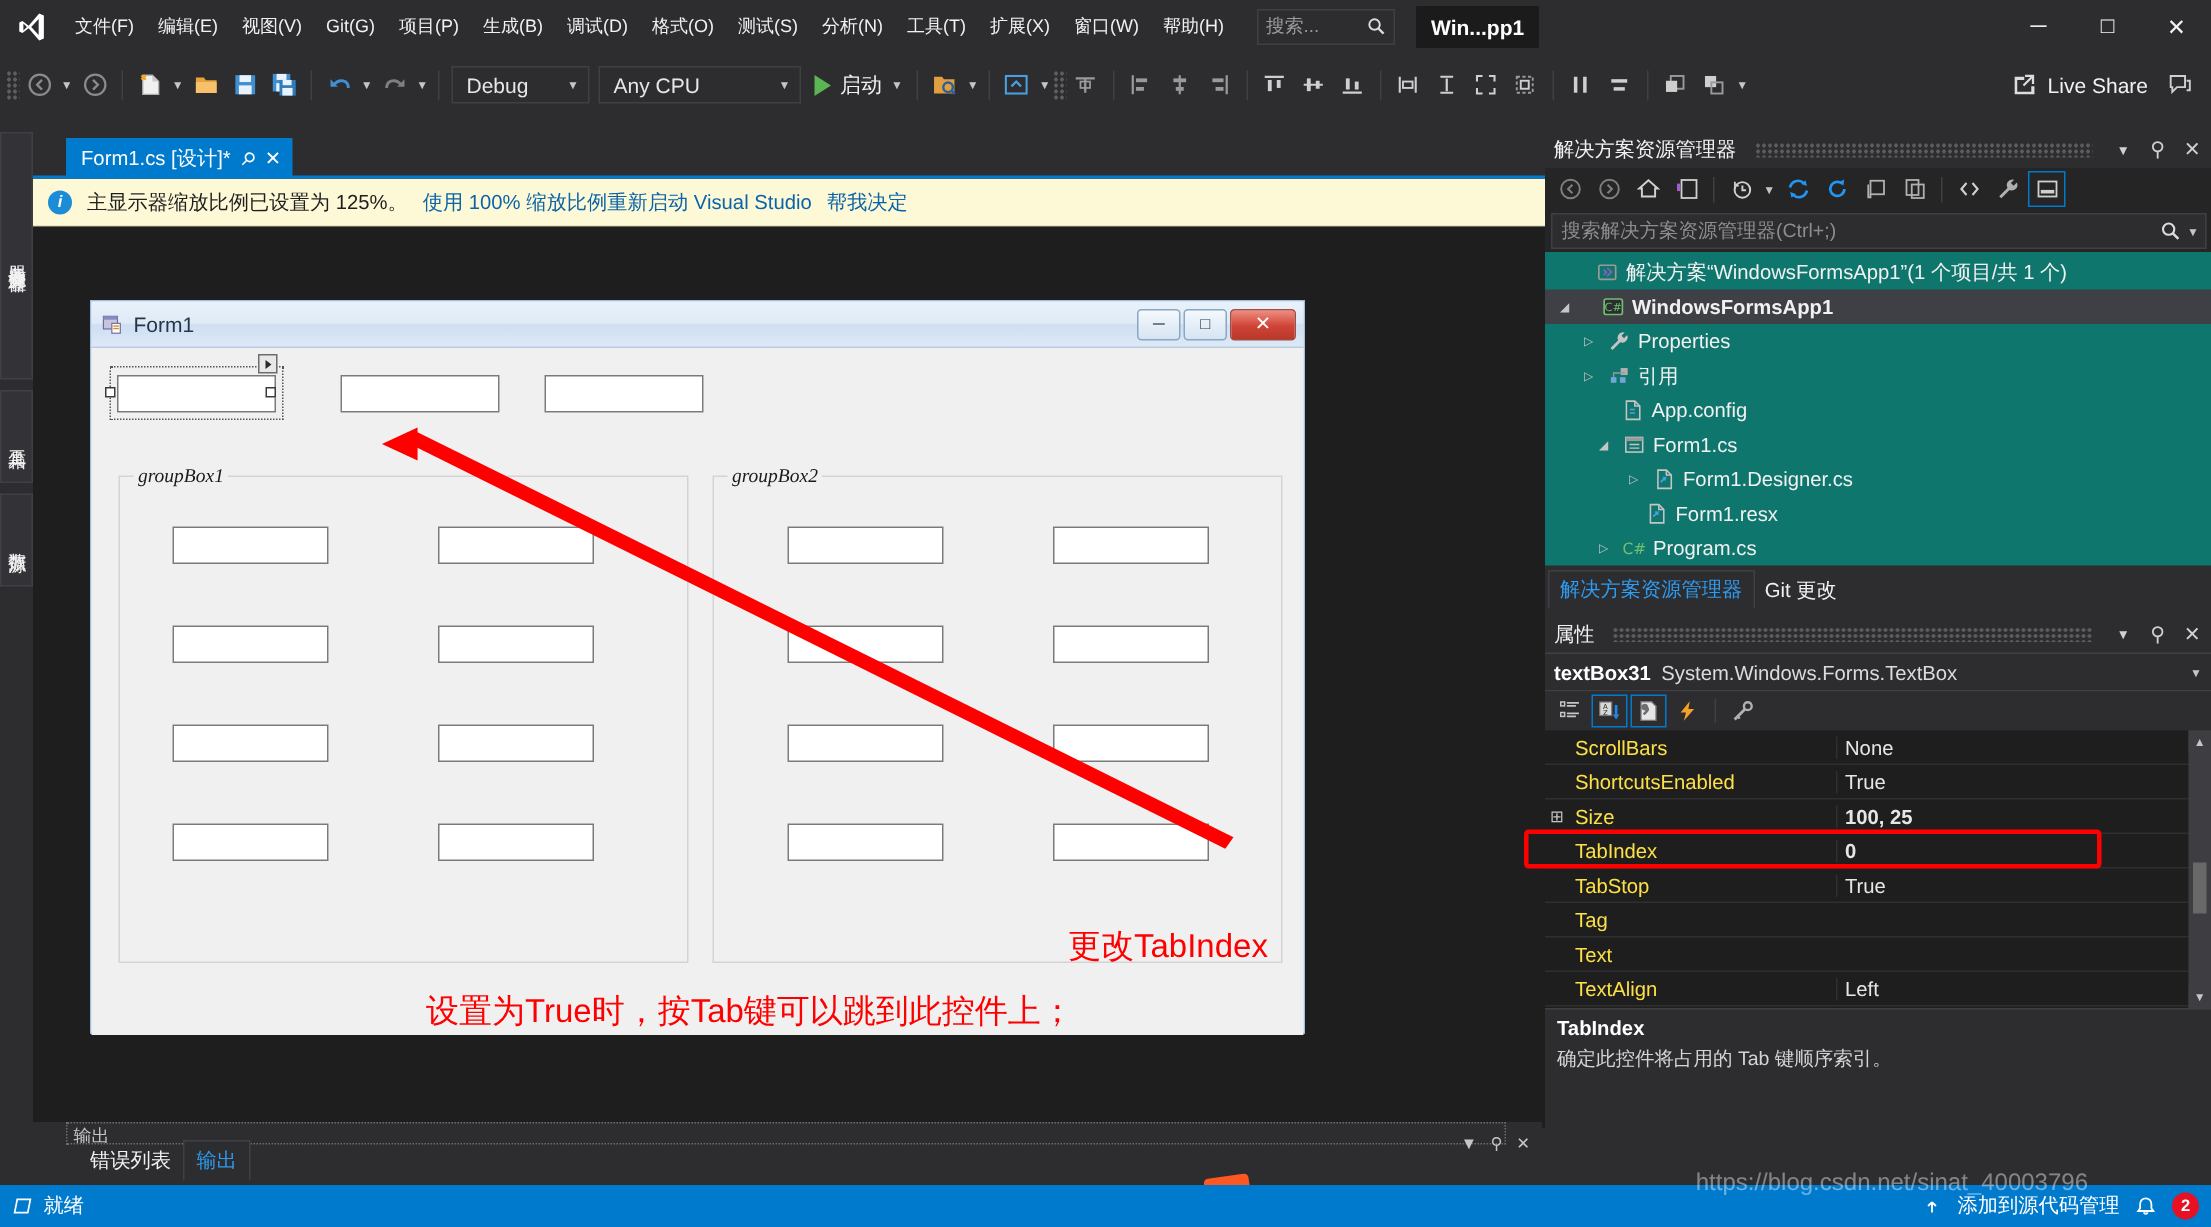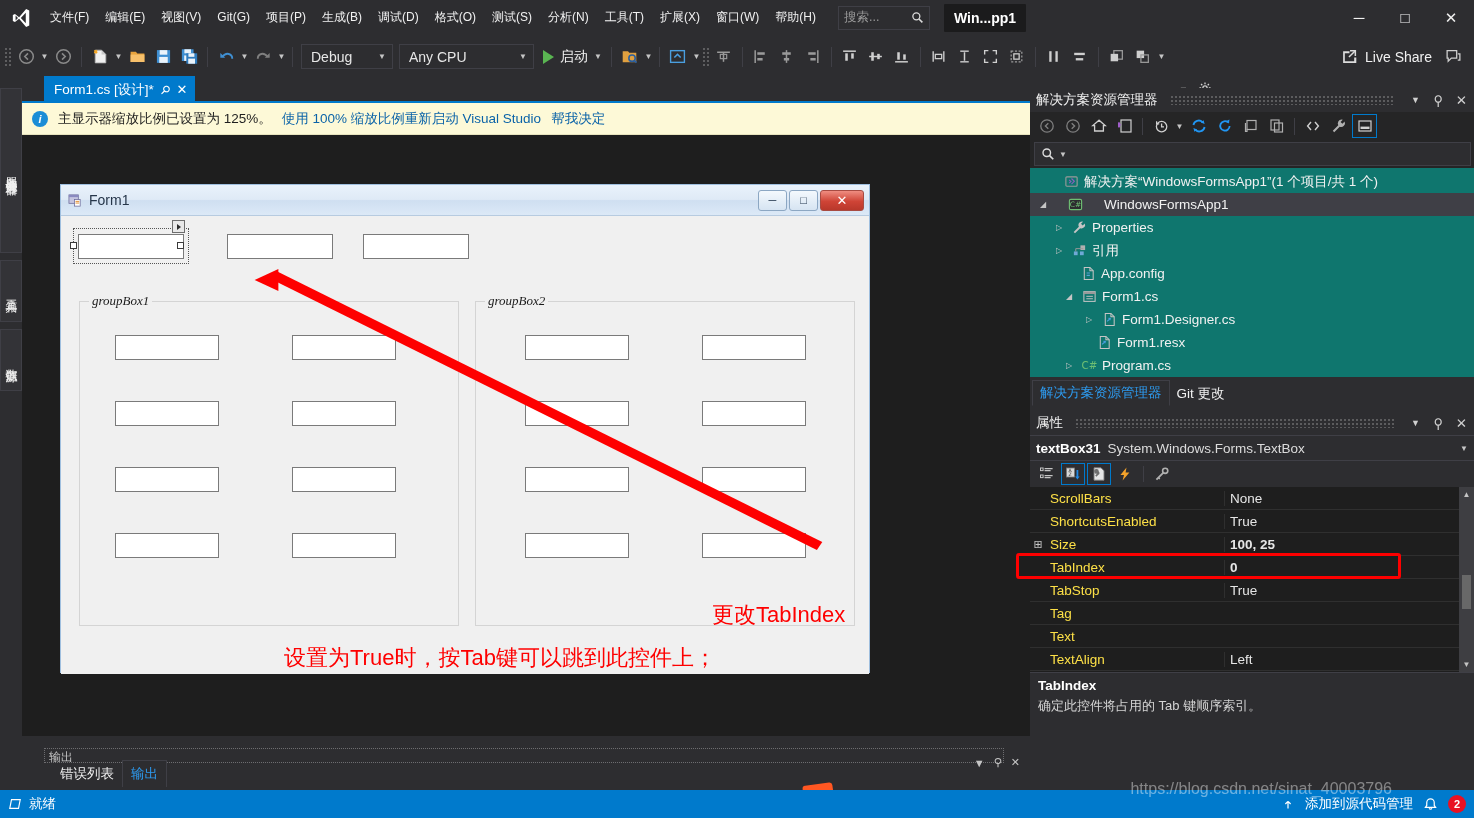--- a/index.html
+++ b/index.html
@@ -61,21 +61,21 @@
   
   .vtabs { position:absolute; left:0; top:88px; width:22px; height:640px; background:#2d2d30; }
   .vtab {
     width:22px; background:#333337; border:1px solid #3f3f46; color:#f1f1f1;
     writing-mode:vertical-rl; text-orientation:upright; font-size:12px;
     display:flex; align-items:center; justify-content:center;
     padding:6px 0; margin-bottom:7px; letter-spacing:1px; cursor:default;
   }
 
   
-  .docwell { position:absolute; left:22px; top:76px; width:1194px; height:660px; background:#2d2d30; }
+  .docwell { position:absolute; left:22px; top:92px; width:1194px; height:660px; background:#2d2d30; }
   .tabstrip { position:relative; height:27px; background:#2d2d30; border-bottom:2px solid #007acc; }
   .doctab {
     position:absolute; left:22px; top:0; height:27px; background:#007acc; color:#ffffff;
     display:flex; align-items:center; gap:7px; padding:0 8px 0 10px; font-size:13.5px;
   }
   .doctab .pin { font-size:12px; transform:rotate(45deg); }
   .doctab .x { font-size:13px; }
   .tabstrip-right { position:absolute; right:4px; top:0; height:27px; display:flex; align-items:center; gap:10px; color:#c5c5c5; }
   .tabstrip-right .cd { font-size:9px; }
 
@@ -169,21 +169,21 @@
     height:24px; background:#2d2d30; border:1px solid #3f3f46; display:flex; align-items:center;
     padding:0 4px 0 6px; color:#8d8d8d; font-size:13px;
   }
   .se-search .t { flex:1; }
 
   .tree { background:#0f766e; padding:2px 0 0 0; font-size:13.5px; }
   .trow { height:23px; display:flex; align-items:center; gap:5px; color:#f1f1f1; white-space:nowrap; }
   .trow.sel { background:#3f3f46; }
   .tw { width:14px; display:flex; align-items:center; justify-content:center; color:#c5c5c5; font-size:8px; }
   .ticon { width:16px; height:16px; display:flex; align-items:center; justify-content:center; }
-  .bold { font-weight:normal;margin-left:16px; }
+  .bold { font-weight:bold; }
 
   .pane-tabs { display:flex; align-items:flex-end; height:25px; padding-left:2px; background:#2d2d30; }
   .ptab { padding:3px 7px; font-size:13.5px; color:#f1f1f1; }
   .ptab.active { color:#2d9bf0; border:1px solid #3f3f46; border-bottom:1px solid #2d2d30; }
 
   
   .prop-obj { height:26px; display:flex; align-items:center; gap:7px; padding:0 6px; background:#2d2d30;
               border-top:1px solid #3f3f46; border-bottom:1px solid #3f3f46; font-size:13.5px; }
   .prop-obj .nm { font-weight:bold; color:#ffffff; }
   .prop-obj .ty { color:#dcdcdc; }
@@ -694,20 +694,21 @@
       <div class="se-btn sel">
         <svg viewBox="0 0 16 16">
             <rect x="2" y="3" width="12" height="10" fill="none" stroke="#d0d0d0" stroke-width="1.2"></rect>
             <rect x="3.5" y="8.6" width="9" height="2.4" fill="#d0d0d0"></rect>
           </svg>
       </div>
     </div>
 
     <div style="padding:2px 3px 2px 4px; background:#252526;">
       <div class="se-search">
+        <span class="t">搜索解决方案资源管理器(Ctrl+;)</span>
         <svg width="14" height="14" viewBox="0 0 16 16">
             <circle cx="6.6" cy="6.6" r="4.3" fill="none" stroke="#dcdcdc" stroke-width="1.6"></circle>
             <line x1="9.8" y1="9.8" x2="14" y2="14" stroke="#dcdcdc" stroke-width="1.9"></line>
           </svg>
         <span style="color:#c5c5c5;font-size:8px;margin-left:4px">▼</span>
       </div>
     </div>
 
     <div class="tree">
       <div class="trow" style="padding-left:14px">

